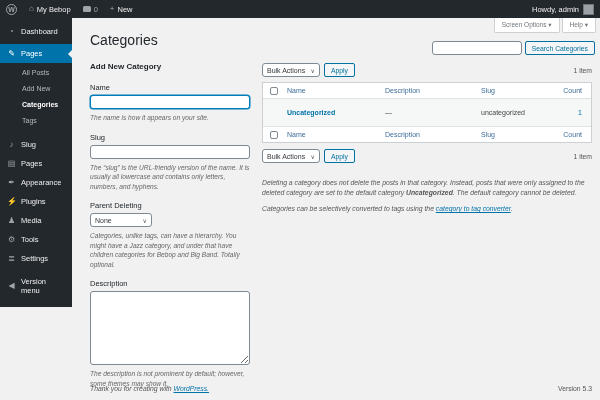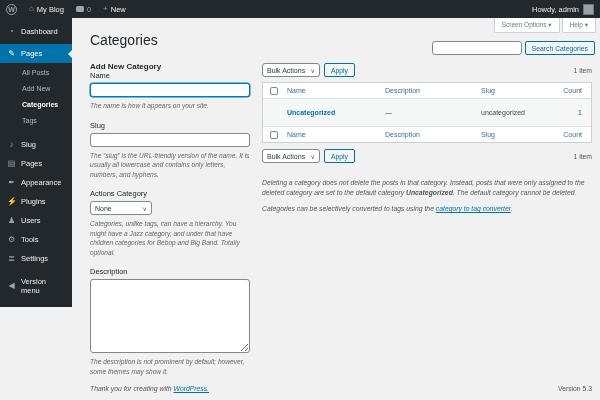--- a/index.html
+++ b/index.html
@@ -34,21 +34,21 @@
   .screen-tabs { position:absolute; top:0; right:4px; display:flex; gap:2px; }
   .screen-tab { background:#fff; border:1px solid #ccd0d4; border-top:none; color:#72777c; font-size:6.5px; padding:3px 7px; cursor:pointer; border-radius:0 0 2px 2px; }
   .page-title { position:absolute; top:14px; left:18px; font-size:14px; color:#23282d; font-weight:400; }
 
   .search-box { position:absolute; top:23px; right:5px; display:flex; gap:3px; align-items:center; }
   .search-input { width:90px; height:14px; border:1px solid #7e8993; border-radius:3px; background:#fff; font-size:7px; padding:0 3px; }
   .btn-secondary { background:#f3f5f6; border:1px solid #0071a1; color:#0071a1; border-radius:2px; font-size:6.8px; height:14px; padding:0 6px; cursor:pointer; font-family:"Liberation Sans",sans-serif; }
 
   
   .form-col { position:absolute; top:44px; left:18px; width:162px; }
-  .form-heading { font-size:8px; font-weight:bold; color:#23282d; margin-bottom:0; }
+  .form-heading { font-size:8px; font-weight:bold; color:#23282d; margin-bottom:12px; }
   .field-label { font-size:7.5px; color:#23282d; margin-bottom:3px; display:block; }
   .text-input { width:160px; height:14px; border:1px solid #7e8993; border-radius:3px; background:#fff; font-size:7.5px; padding:0 3px; display:block; }
   .text-input.focused { border-color:#007cba; box-shadow:0 0 0 0.5px #007cba; }
   .help-text { font-size:6.6px; font-style:italic; color:#666; line-height:1.45; margin:4px 0 10px 0; }
   .fake-select { width:62px; height:14px; border:1px solid #7e8993; border-radius:3px; background:#fff; font-size:7px; color:#32373c; display:flex; align-items:center; justify-content:space-between; padding:0 4px; cursor:pointer; }
   .fake-select .chev { font-size:6px; color:#555; }
   .desc-textarea { width:160px; height:74px; border:1px solid #7e8993; border-radius:3px; background:#fff; resize:vertical; font-size:7.5px; font-family:"Liberation Sans",sans-serif; display:block; }
 
   
   .table-col { position:absolute; top:44px; left:190px; right:8px; }
@@ -81,21 +81,21 @@
 </style>
 </head>
 <body>
 
 <div class="adminbar">
   <div class="ab-item">
     <span class="wp-logo-circle">W</span>
   </div>
   <div class="ab-item">
     <span class="ab-icon">⌂</span>
-    <span>My Blog</span>
+    <span>My Bebop</span>
   </div>
   <div class="ab-item">
     <span class="bubble"></span>
     <span style="color:#a0a5aa">0</span>
   </div>
   <div class="ab-item">
     <span class="ab-icon">+</span>
     <span>New</span>
   </div>
   <div class="ab-right">
@@ -130,21 +130,21 @@
   <div class="menu-item">
     <span class="mi-icon">✒</span>
     <span>Appearance</span>
   </div>
   <div class="menu-item">
     <span class="mi-icon">⚡</span>
     <span>Plugins</span>
   </div>
   <div class="menu-item">
     <span class="mi-icon">♟</span>
-    <span>Users</span>
+    <span>Media</span>
   </div>
   <div class="menu-item">
     <span class="mi-icon">⚙</span>
     <span>Tools</span>
   </div>
   <div class="menu-item">
     <span class="mi-icon">≣</span>
     <span>Settings</span>
   </div>
   <div class="menu-item collapse-item">
@@ -171,21 +171,21 @@
     <div class="form-heading">Add New Category</div>
 
     <label class="field-label">Name</label>
     <input class="text-input focused" type="text" style="">
     <p class="help-text">The name is how it appears on your site.</p>
 
     <label class="field-label">Slug</label>
     <input class="text-input" type="text" style="">
     <p class="help-text">The “slug” is the URL-friendly version of the name. It is usually all lowercase and contains only letters, numbers, and hyphens.</p>
 
-    <label class="field-label">Actions Category</label>
+    <label class="field-label">Parent Deleting</label>
     <div class="fake-select">
       <span>None</span>
       <span class="chev">∨</span>
     </div>
     <p class="help-text">Categories, unlike tags, can have a hierarchy. You might have a Jazz category, and under that have children categories for Bebop and Big Band. Totally optional.</p>
 
     <label class="field-label">Description</label>
     <textarea class="desc-textarea" style=""></textarea>
     <p class="help-text">The description is not prominent by default; however, some themes may show it.</p>
 

